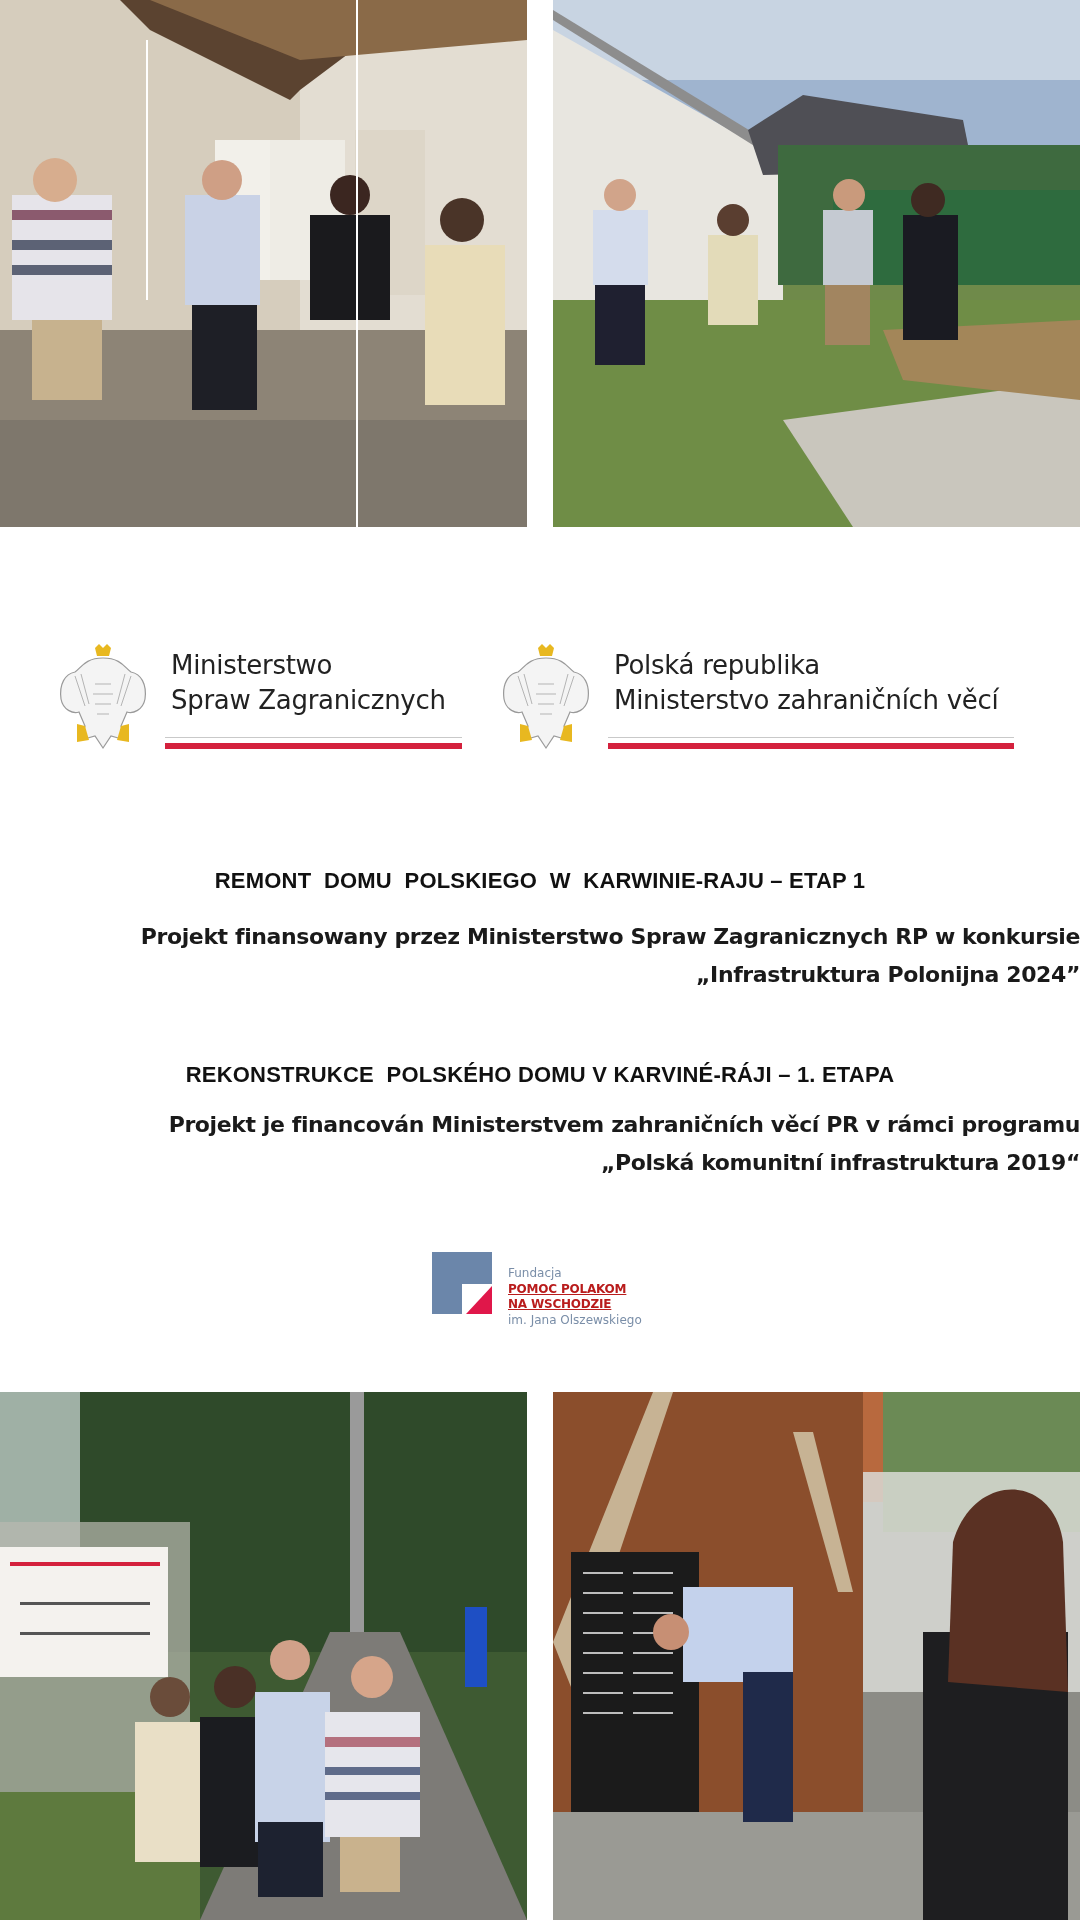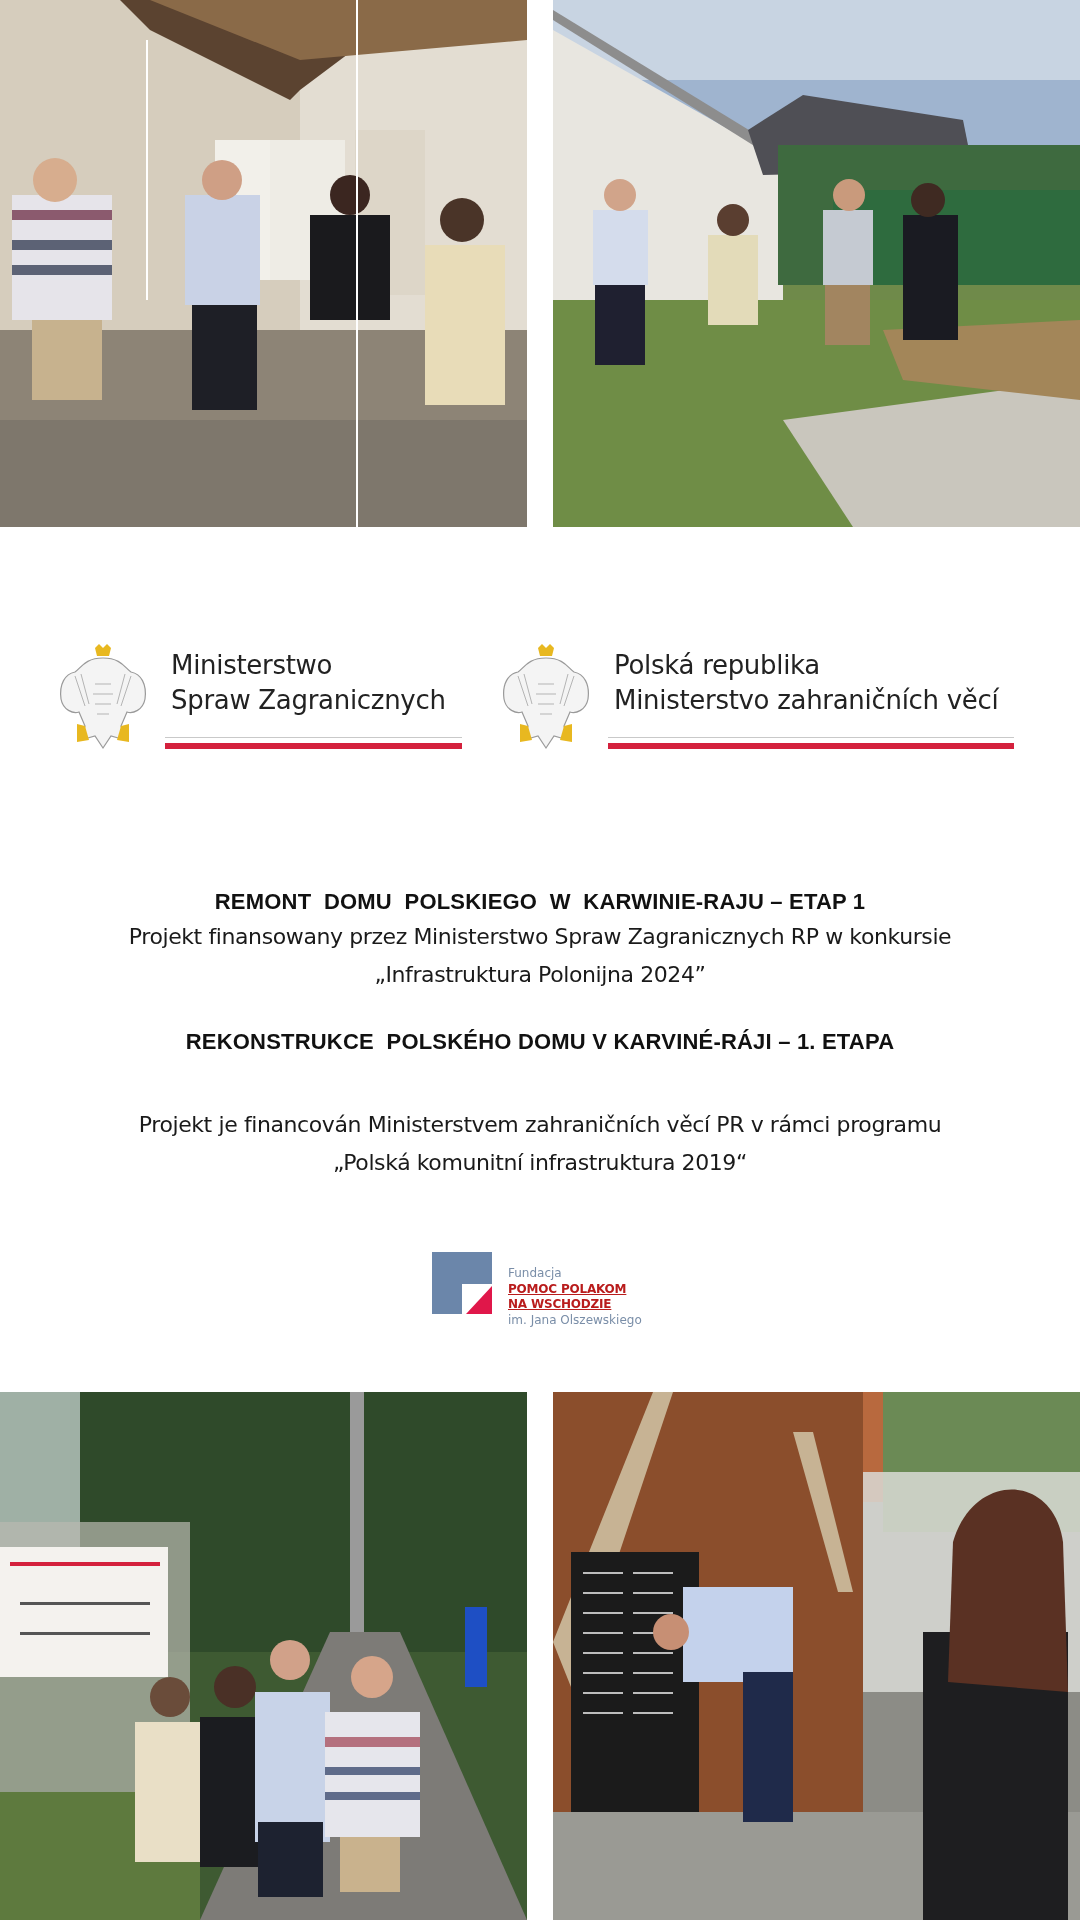--- a/index.html
+++ b/index.html
@@ -14,25 +14,25 @@
   .logo { position: absolute; top: 640px; height: 115px; }
   #logo-pl { left: 55px; width: 420px; }
   #logo-cz { left: 498px; width: 530px; }
   .eagle { position: absolute; left: 0; top: 4px; width: 96px; height: 108px; }
   .logo-text { position: absolute; left: 116px; top: 8px; font-family: "DejaVu Sans", sans-serif; font-size: 26px; line-height: 35px; color: #222; letter-spacing: -0.3px; white-space: nowrap; }
   .logo-line { position: absolute; left: 110px; height: 1px; background: #c9c9c9; top: 97px; }
   .logo-bar { position: absolute; left: 110px; height: 6px; background: #d4213d; top: 103px; }
   #logo-pl .logo-line, #logo-pl .logo-bar { width: 297px; }
   #logo-cz .logo-line, #logo-cz .logo-bar { width: 406px; }
 
-  .title { position: absolute; left: 0; width: 1080px; text-align: center; font-family: "Liberation Sans", sans-serif; font-weight: bold; font-size: 22px; letter-spacing: 0.2px; color: #111; white-space: pre; margin-top: 21px; }
-  .para { position: absolute; left: 0; width: 1080px; text-align: center; font-family: "DejaVu Sans", sans-serif; font-size: 22px; line-height: 38px; color: #1a1a1a; letter-spacing: -0.4px; }
+  .title { position: absolute; left: 0; width: 1080px; text-align: center; font-family: "Liberation Sans", sans-serif; font-weight: bold; font-size: 22px; letter-spacing: 0.2px; color: #111; white-space: pre; }
+  .para { position: absolute; left: 0; width: 1080px; text-align: right; font-family: "DejaVu Sans", sans-serif; font-size: 22px; line-height: 38px; color: #1a1a1a; letter-spacing: -0.4px; font-weight: bold; }
   #title1 { top: 868px; }
   #para1 { top: 918px; }
-  #title2 { top: 1008px; }
+  #title2 { top: 1062px; }
   #para2 { top: 1106px; }
 
   #foundation { position: absolute; left: 430px; top: 1250px; width: 230px; height: 70px; }
   #foundation .sq { position: absolute; left: 2px; top: 2px; width: 60px; height: 62px; }
   #foundation .ftext { position: absolute; left: 78px; top: 2px; font-family: "DejaVu Sans", sans-serif; color: #7a8ea8; font-size: 12px; line-height: 15.5px; white-space: nowrap; margin-top: 14px; }
   #foundation .ftext .b { font-weight: bold; color: #b91c1c; letter-spacing: -0.2px; text-decoration: underline; }
 </style>
 </head>
 <body>
 

